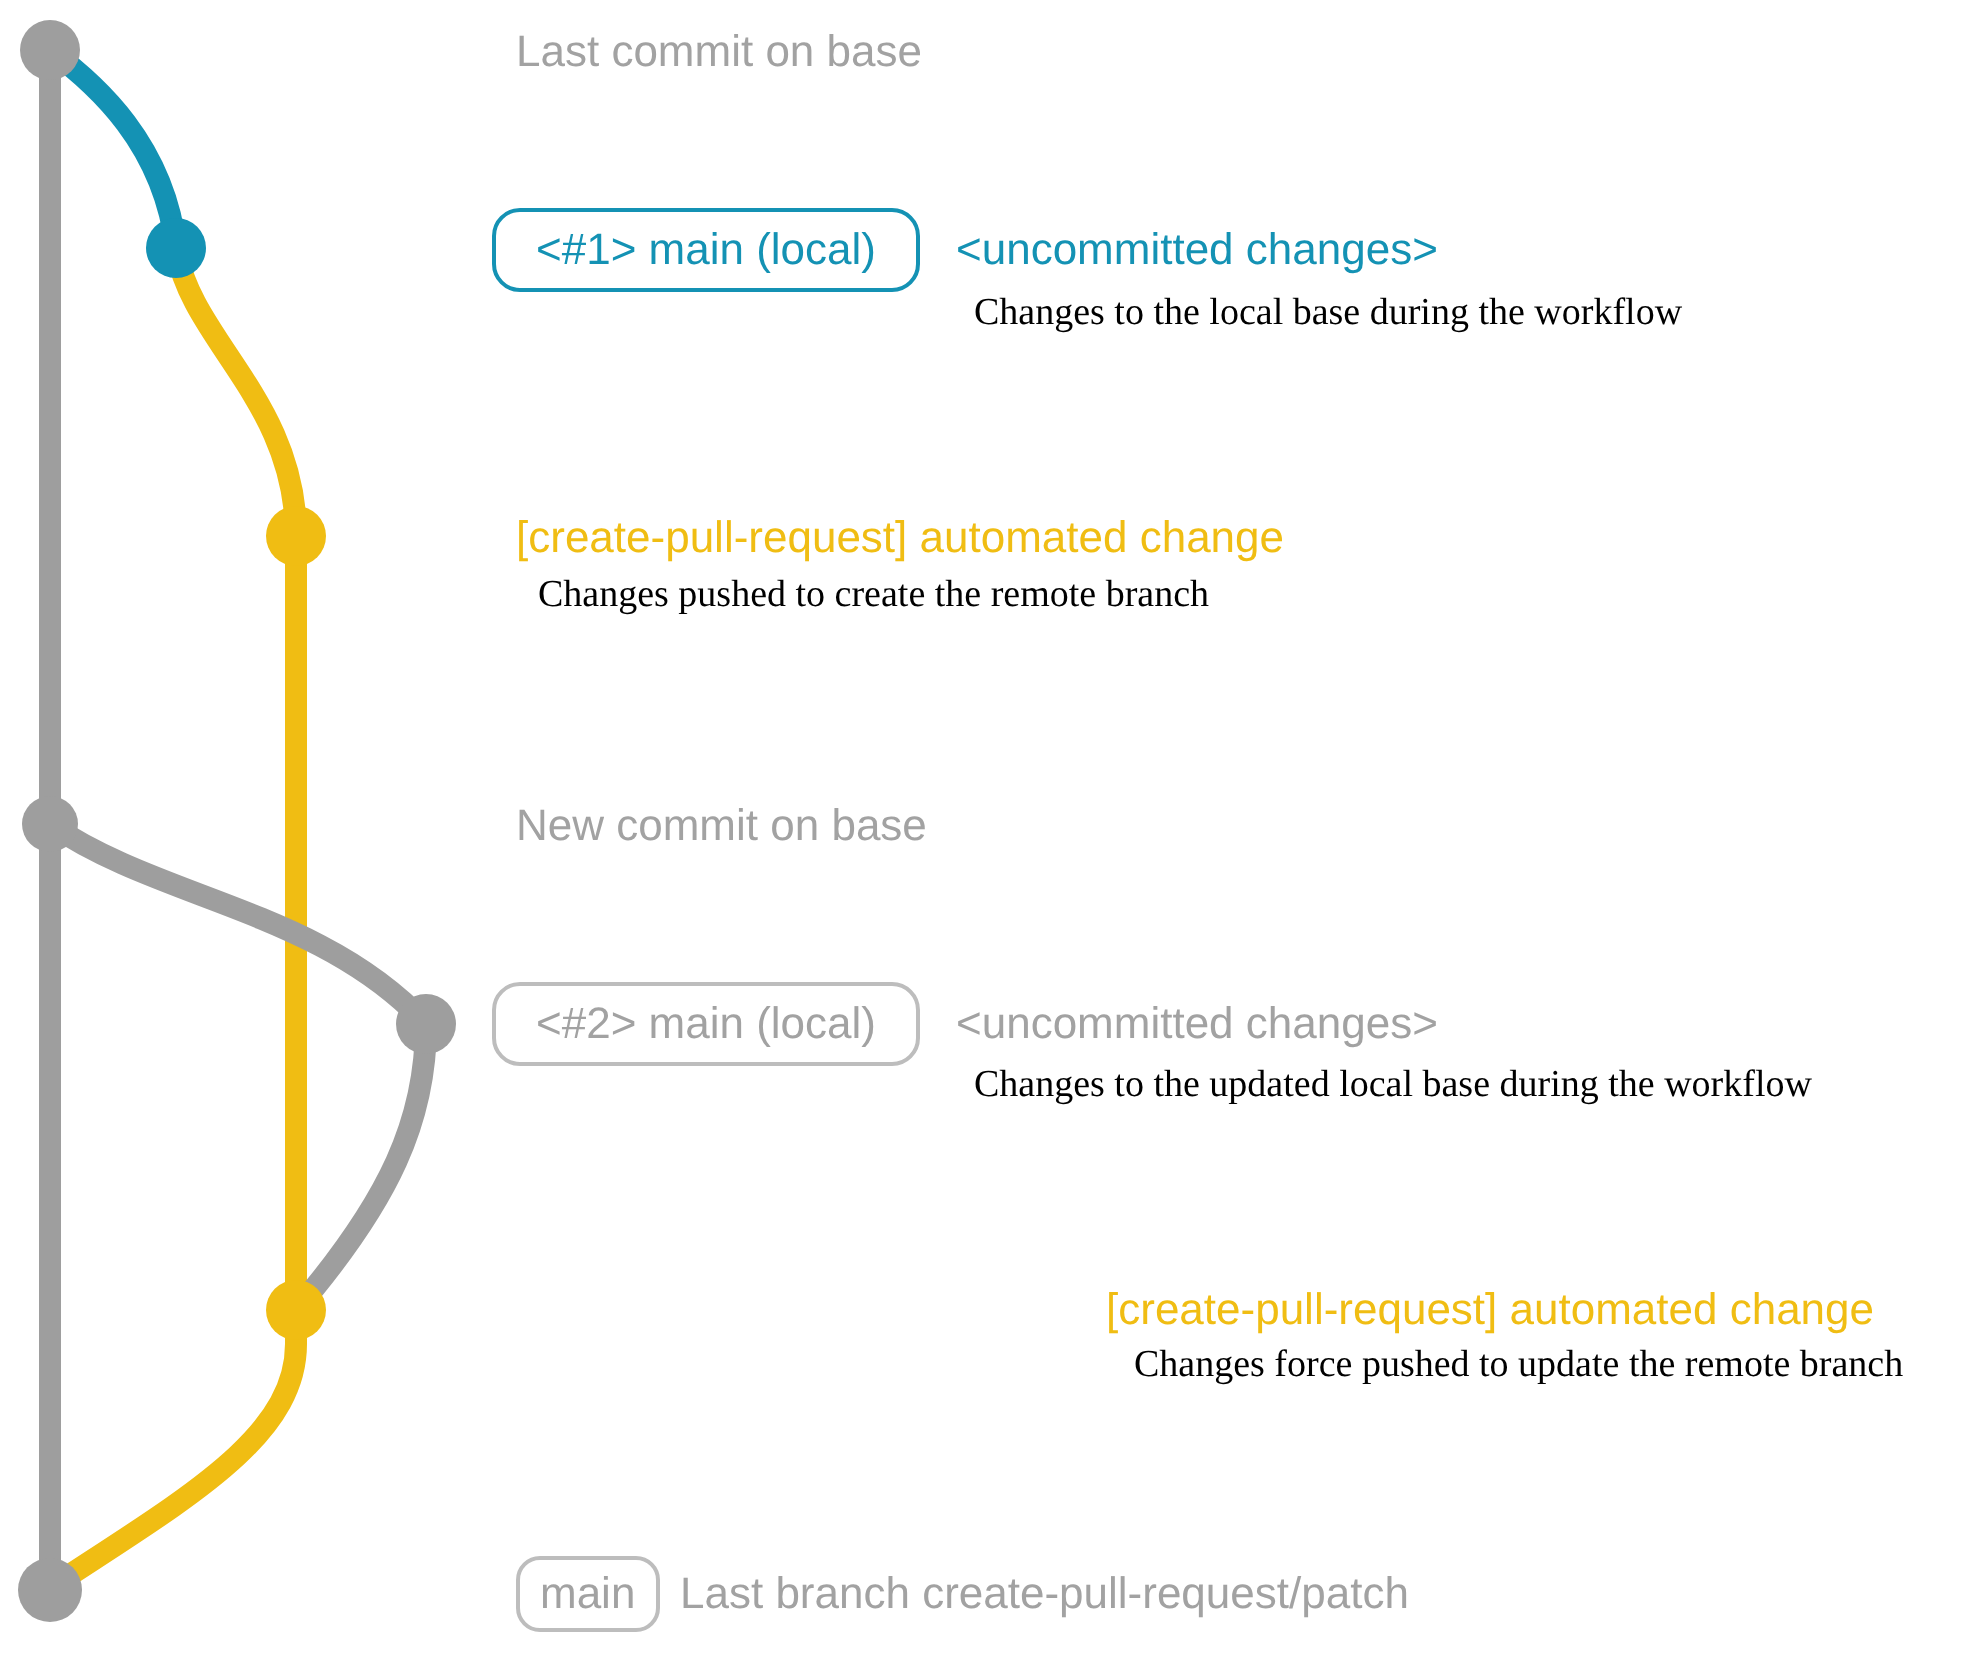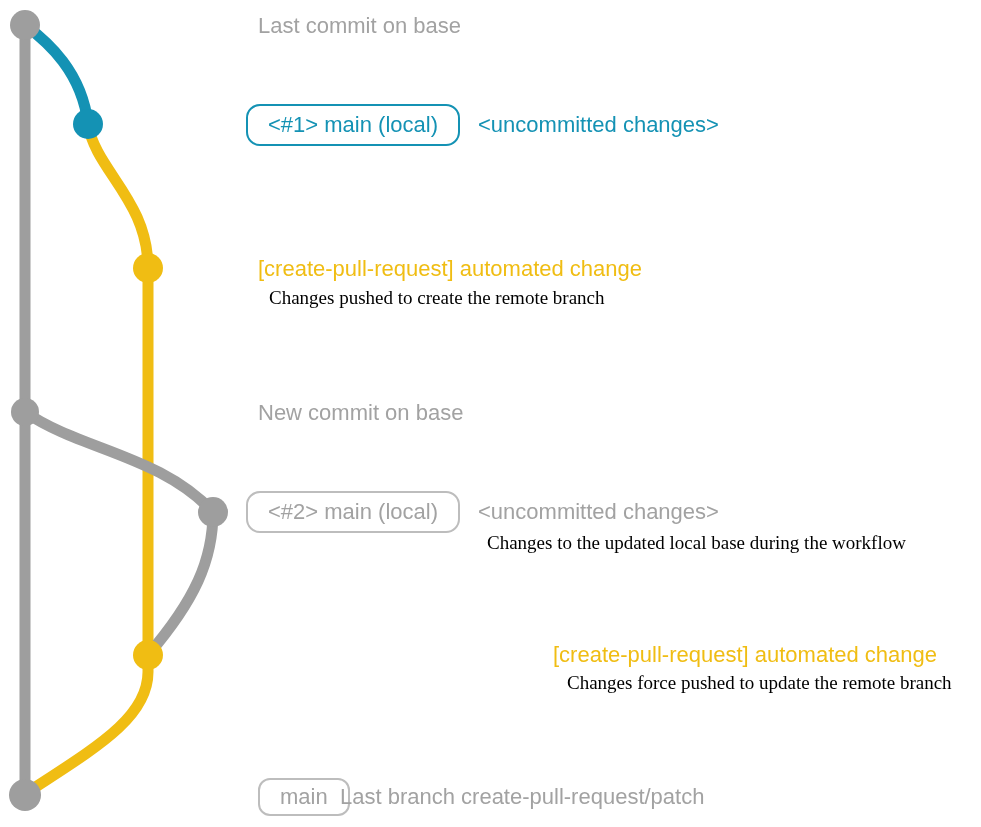--- a/index.html
+++ b/index.html
@@ -41,21 +41,21 @@
     position: absolute;
     white-space: nowrap;
     font-family: "Liberation Sans", sans-serif;
     font-size: 22px;
     border: 2px solid;
     border-radius: 14px;
     text-align: right;
     background: var(--background, #ffffff);
   }
   .badge-wide   { line-height: 38px; padding: 0 20px; }
-  .badge-small  { line-height: 34px; padding: 0 20px; border-radius: 12px; }
+  .badge-small  { line-height: 34px; padding: 0 10px; border-radius: 12px; }
   .badge-blue   { border-color: var(--blue, #1492b4);   color: var(--blue, #1492b4); }
   .badge-yellow { border-color: var(--yellow, #f0bd13); color: var(--yellow, #f0bd13); }
   .badge-gray   { border-color: var(--gray_border, #bdbdbd); color: var(--gray_text, #a0a0a0); }
 </style>
 </head>
 <body>
 
 <div class="canvas">
 
   <svg class="graph-svg" width="981" height="827" viewBox="0 0 981 827">
@@ -74,20 +74,21 @@
     <circle cx="25" cy="412" r="14" fill="#9e9e9e"></circle>
     <circle cx="213" cy="512" r="15" fill="#9e9e9e"></circle>
     <circle cx="148" cy="655" r="15" fill="#f0bd13"></circle>
     <circle cx="25" cy="795" r="16" fill="#9e9e9e"></circle>
   </svg>
 
   <div class="label t-sans c-gray" style="left:258px; top:13px;">Last commit on base</div>
 
   <div class="badge badge-wide badge-blue" style="left:246px; top:104px;">&lt;#1&gt; main (local)</div>
   <div class="label t-sans c-blue" style="left:478px; top:112px;">&lt;uncommitted changes&gt;</div>
+  <div class="label t-serif" style="left:487px; top:146px;">Changes to the local base during the workflow</div>
 
   <div class="label t-sans c-yellow" style="left:258px; top:256px;">[create-pull-request] automated change</div>
   <div class="label t-sans c-gray" style="left:258px; top:400px;">New commit on base</div>
 
   <div class="label t-serif" style="left:269px; top:287px;">Changes pushed to create the remote branch</div>
 
   <div class="badge badge-wide badge-gray" style="left:246px; top:491px;">&lt;#2&gt; main (local)</div>
   <div class="label t-sans c-gray" style="left:478px; top:499px;">&lt;uncommitted changes&gt;</div>
   <div class="label t-serif" style="left:487px; top:532px;">Changes to the updated local base during the workflow</div>
 

